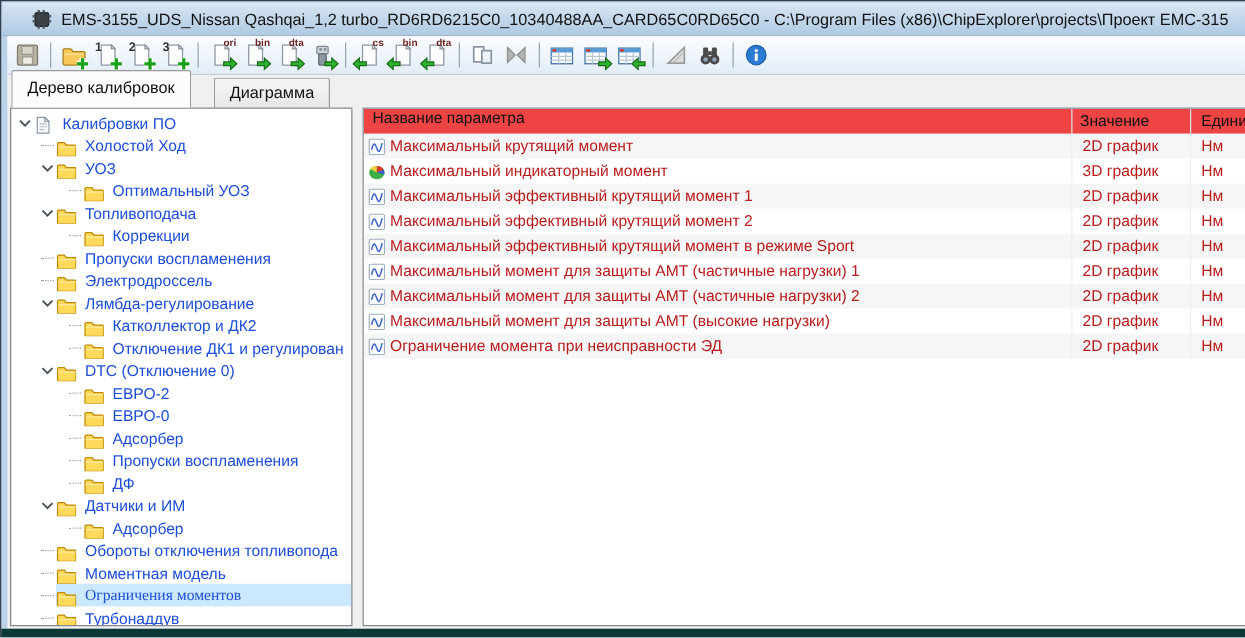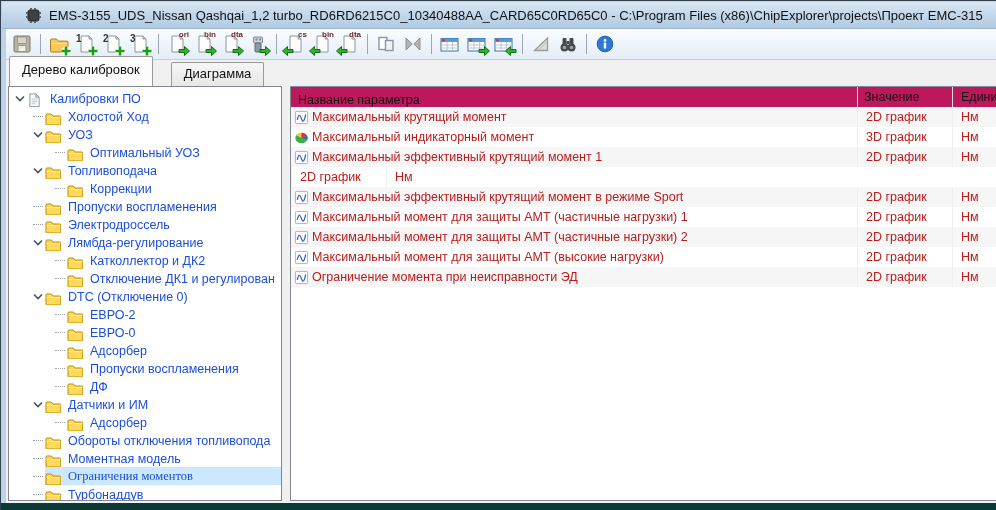--- a/index.html
+++ b/index.html
@@ -81,21 +81,21 @@
   .trow.lvl1{padding-left:22px;}
   .trow.lvl2{padding-left:44px;}
   .chevslot{width:14px;height:18px;flex:none;display:flex;align-items:center;justify-content:center;}
   .stubline{width:10px;height:0;border-top:1px dotted #9aa4ae;}
   .ticon{width:16px;height:14px;flex:none;margin-right:4px;display:flex;align-items:center;}
   .tlabel{padding:1px 3px;}
   .trow.selected .tlabel{background:#cbe8ff;font-family:Liberation Serif, serif;}
   .trow.selected{background:linear-gradient(90deg,transparent 0 36px,#cbe8ff 36px);}
 
   
-  .grid-header{display:flex;height:20px;align-items:flex-end;font-size:12.5px;color:#111;background:#be185d;}
+  .grid-header{display:flex;height:20px;align-items:flex-start;font-size:12.5px;color:#111;background:#ef4444;}
   .gh-name{flex:none;width:566px;padding-left:7px;box-sizing:border-box;overflow:hidden;white-space:nowrap;}
   .gh-val{flex:none;width:95px;padding-left:6px;box-sizing:border-box;border-left:1px solid #d8dde2;height:100%;display:flex;align-items:center;}
   .gh-unit{flex:1;padding-left:8px;box-sizing:border-box;border-left:1px solid #d8dde2;height:100%;display:flex;align-items:center;white-space:nowrap;}
   .grow{display:flex;height:20px;align-items:center;font-size:12.5px;color:#b91c1c;}
   .grow:nth-child(even){background:#f6f6f6;}
   .gc-name{flex:none;width:566px;display:flex;align-items:center;gap:3px;padding-left:3px;box-sizing:border-box;overflow:hidden;white-space:nowrap;}
   .gc-val{flex:none;width:95px;padding-left:8px;box-sizing:border-box;border-left:1px solid #eceff2;height:100%;display:flex;align-items:center;}
   .gc-unit{flex:1;padding-left:8px;box-sizing:border-box;border-left:1px solid #eceff2;height:100%;display:flex;align-items:center;}
   .rowic{width:15px;height:15px;flex:none;}
 </style>
@@ -709,20 +709,26 @@
           <div class="gc-name">
               <svg class="rowic" viewBox="0 0 16 16">
                 <use href="#i-2d"></use>
               </svg>
               <span>Максимальный эффективный крутящий момент 1</span>
             </div>
           <div class="gc-val">2D график</div>
           <div class="gc-unit">Нм</div>
         </div>
         <div class="grow">
+          <div class="gc-name">
+              <svg class="rowic" viewBox="0 0 16 16">
+                <use href="#i-2d"></use>
+              </svg>
+              <span>Максимальный эффективный крутящий момент 2</span>
+            </div>
           <div class="gc-val">2D график</div>
           <div class="gc-unit">Нм</div>
         </div>
         <div class="grow">
           <div class="gc-name">
               <svg class="rowic" viewBox="0 0 16 16">
                 <use href="#i-2d"></use>
               </svg>
               <span>Максимальный эффективный крутящий момент в режиме Sport</span>
             </div>

